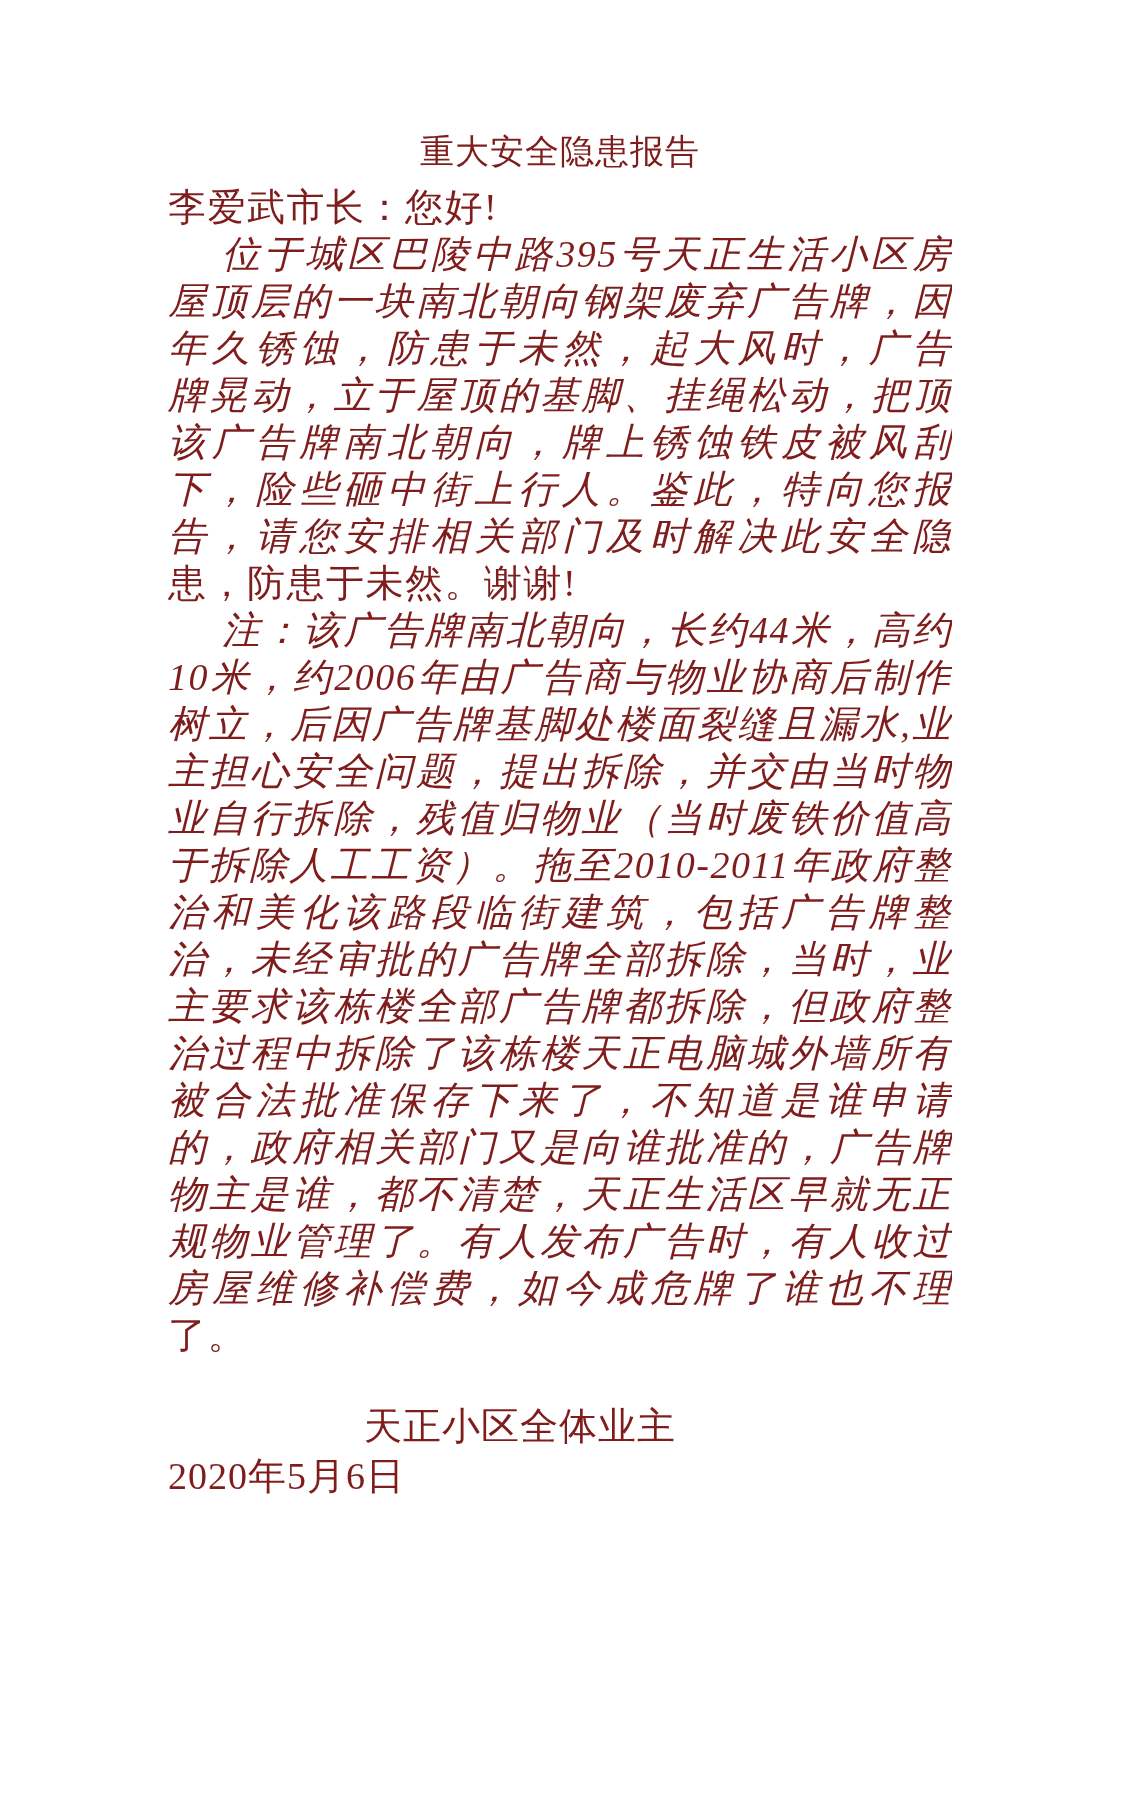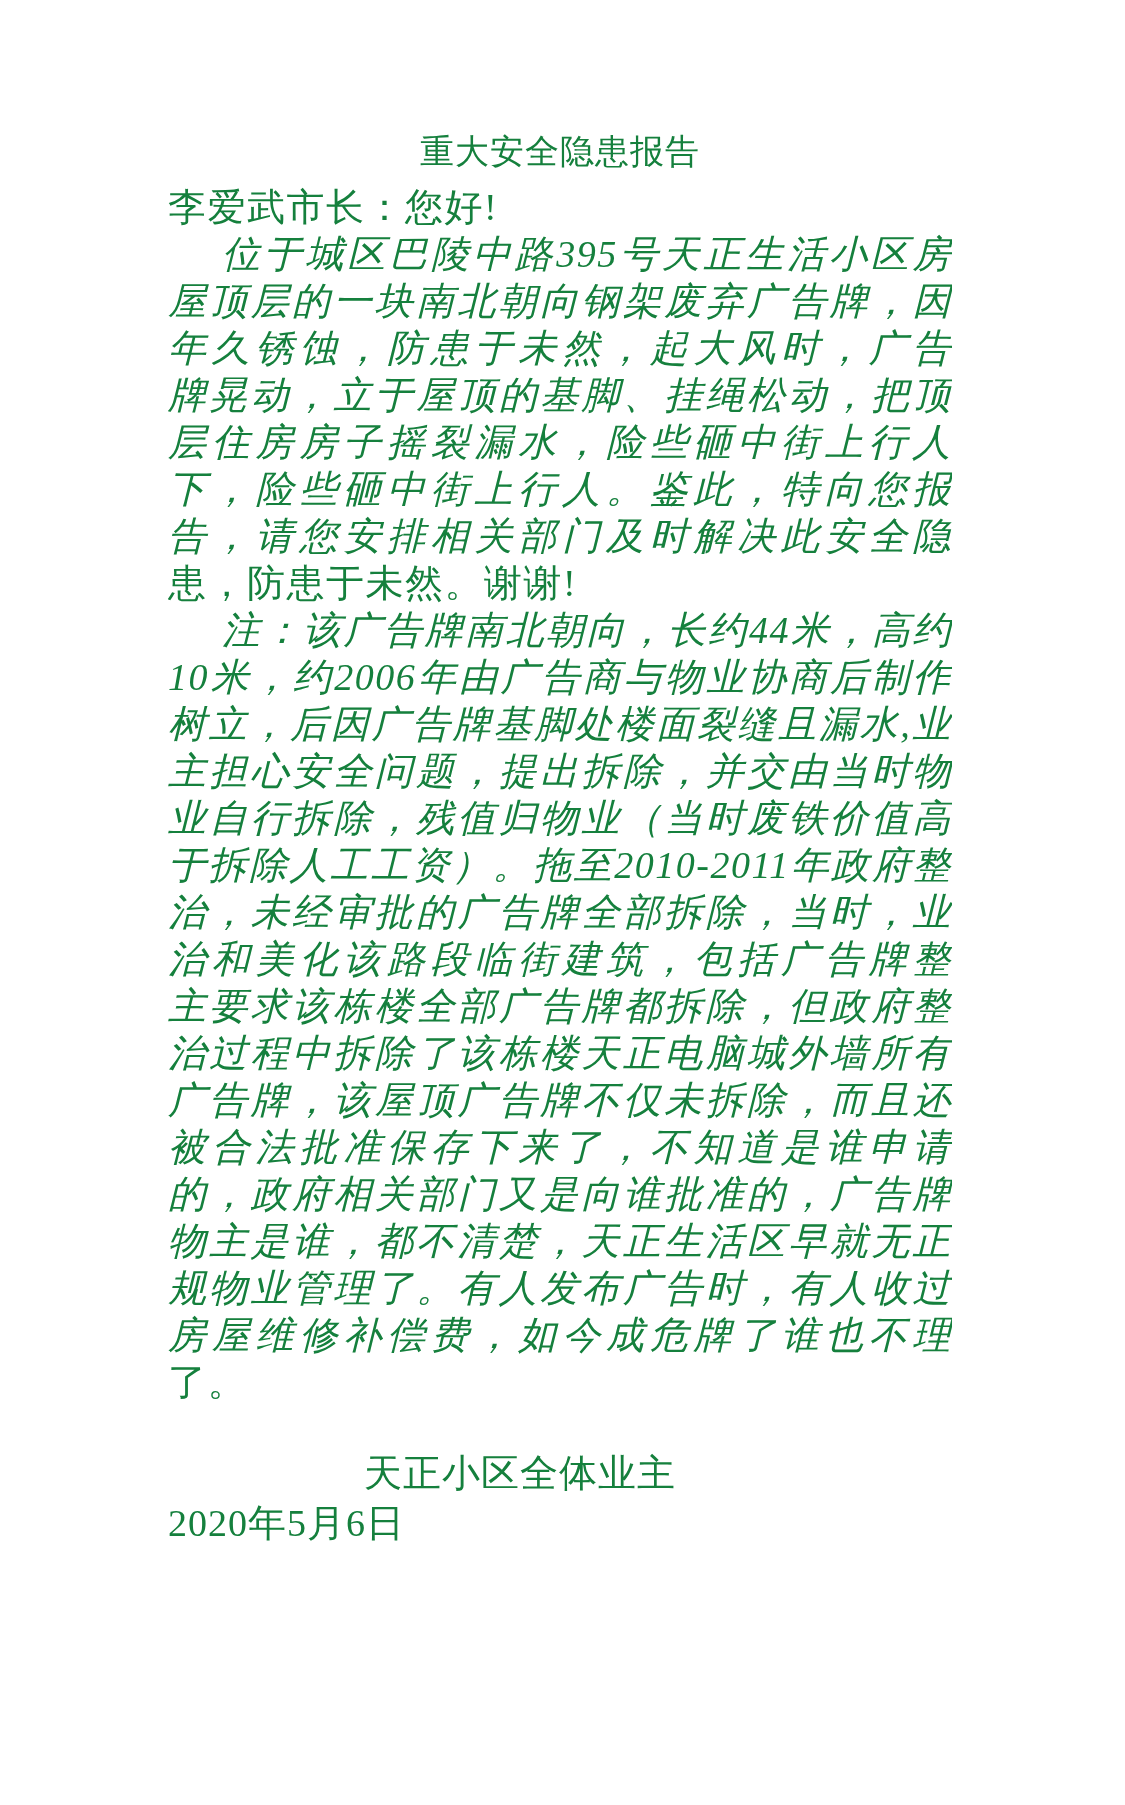--- a/index.html
+++ b/index.html
@@ -62,44 +62,43 @@
     font-size: 38px;
     line-height: 40px;
     letter-spacing: 1px;
     text-align: left;
     padding-right: 105px;
   }
 </style>
 </head>
 <body>
 
-<div class="page" style="background: rgb(255, 255, 255); color: #15803d;">
+<div class="page" style="background: rgb(255, 255, 255); color: #7f1d1d;">
   <div class="content">
     <div class="title">重大安全隐患报告</div>
     <div class="body-lines">
         <div class="line">李爱武市长：您好!</div>
         <div class="line justify indent">位于城区巴陵中路395号天正生活小区房</div>
         <div class="line justify">屋顶层的一块南北朝向钢架废弃广告牌，因</div>
         <div class="line justify">年久锈蚀，防患于未然，起大风时，广告</div>
         <div class="line justify">牌晃动，立于屋顶的基脚、挂绳松动，把顶</div>
-        <div class="line justify">层住房房子摇裂漏水，险些砸中街上行人</div>
+        <div class="line justify">该广告牌南北朝向，牌上锈蚀铁皮被风刮</div>
         <div class="line justify">下，险些砸中街上行人。鉴此，特向您报</div>
         <div class="line justify">告，请您安排相关部门及时解决此安全隐</div>
         <div class="line">患，防患于未然。谢谢!</div>
         <div class="line justify indent">注：该广告牌南北朝向，长约44米，高约</div>
         <div class="line justify">10米，约2006年由广告商与物业协商后制作</div>
         <div class="line justify">树立，后因广告牌基脚处楼面裂缝且漏水,业</div>
         <div class="line justify">主担心安全问题，提出拆除，并交由当时物</div>
         <div class="line justify">业自行拆除，残值归物业（当时废铁价值高</div>
         <div class="line justify">于拆除人工工资）。拖至2010-2011年政府整</div>
+        <div class="line justify">治和美化该路段临街建筑，包括广告牌整</div>
         <div class="line justify">治，未经审批的广告牌全部拆除，当时，业</div>
-        <div class="line justify">治和美化该路段临街建筑，包括广告牌整</div>
         <div class="line justify">主要求该栋楼全部广告牌都拆除，但政府整</div>
         <div class="line justify">治过程中拆除了该栋楼天正电脑城外墙所有</div>
-        <div class="line justify">广告牌，该屋顶广告牌不仅未拆除，而且还</div>
         <div class="line justify">被合法批准保存下来了，不知道是谁申请</div>
         <div class="line justify">的，政府相关部门又是向谁批准的，广告牌</div>
         <div class="line justify">物主是谁，都不清楚，天正生活区早就无正</div>
         <div class="line justify">规物业管理了。有人发布广告时，有人收过</div>
         <div class="line justify">房屋维修补偿费，如今成危牌了谁也不理</div>
         <div class="line">了。</div>
       </div>
     <div class="closing">
       <div class="signature">天正小区全体业主</div>
       <div class="date">2020年5月6日</div>

